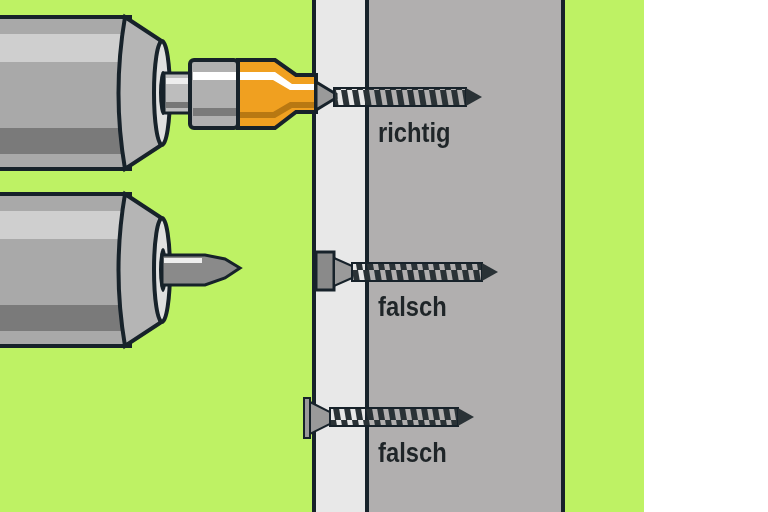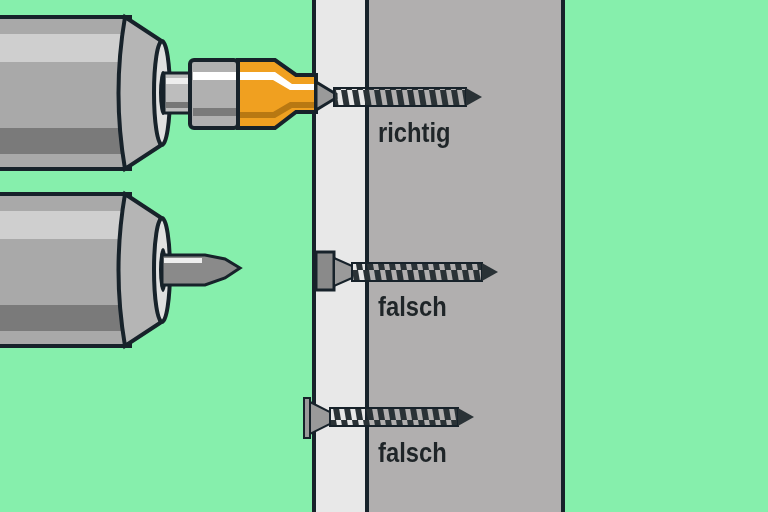--- a/index.html
+++ b/index.html
@@ -1,16 +1,16 @@
 <!DOCTYPE html>
 <html><head>
 <meta charset="utf-8">
 <style>
   html, body { margin:0; padding:0; background:#ffffff; }
-  .stage { position:relative; width:768px; height:512px; overflow:hidden; background:#86efac; }
+  .stage { position:relative; width:644px; height:512px; overflow:hidden; background:#bef264; }
   svg { position:absolute; left:0; top:0; }
   .label { position:absolute; font-family:"Liberation Sans", sans-serif; font-weight:bold; font-size:27px; color:#1f2528; letter-spacing:0px; transform:scaleX(0.88); transform-origin:left top; }
 </style>
 </head>
 <body>
 
 <div class="stage">
 <svg width="768" height="512" viewBox="0 0 768 512">
   <defs>
     <pattern id="thread" x="0" y="0" width="11" height="30" patternUnits="userSpaceOnUse">

